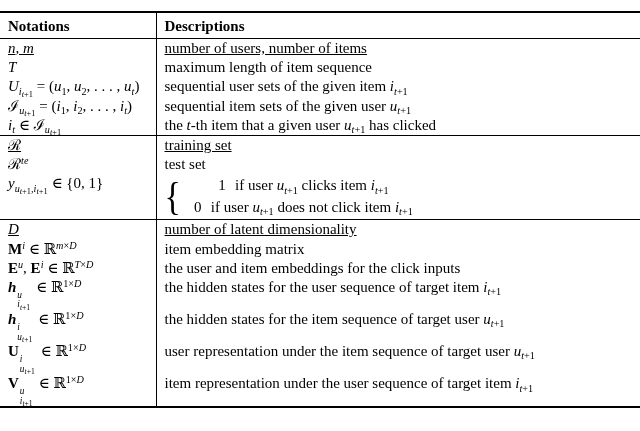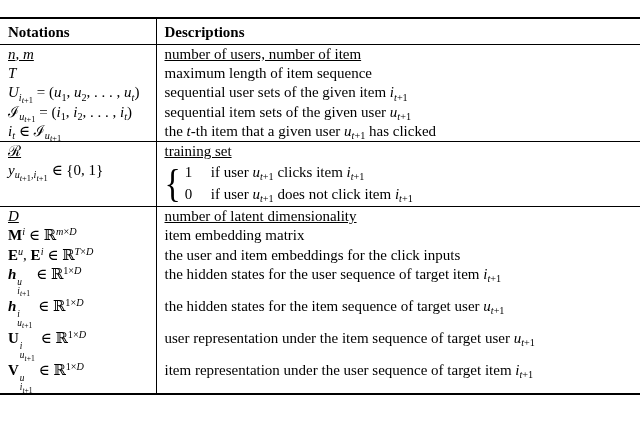--- a/index.html
+++ b/index.html
@@ -1,21 +1,21 @@
 <!DOCTYPE html>
 <html><head>
 <meta charset="utf-8">
 <style>
   html,body{margin:0;padding:0;}
   body{
     width:640px;height:431px;background:#ffffff;color:#000;
     font-family:"Liberation Serif","DejaVu Serif",serif;
     overflow:hidden;
   }
-  .page{width:640px;height:431px;box-sizing:border-box;padding-top:17px;}
+  .page{width:640px;height:431px;box-sizing:border-box;padding-top:11px;}
   table{
     width:640px;border-collapse:collapse;table-layout:fixed;
     border-top:2.2px solid #000;border-bottom:2.2px solid #000;
   }
   col.c1{width:156px;}
   th,td{
     font-size:15px;text-align:left;vertical-align:top;
     padding:0 4px 0 8px;line-height:19.2px;
     overflow:hidden;white-space:nowrap;
   }
@@ -36,21 +36,21 @@
     font-size:62%;line-height:1.04;vertical-align:-0.62em;
     margin:0 2px 0 1px;
   }
   .ss .t,.ss .b{display:block;}
   
   .cases{display:inline-flex;align-items:center;padding:1px 0;}
   .brace{
     font-size:34px;line-height:38px;display:inline-block;
     transform:scaleY(1.18);margin-right:4px;font-weight:400;
   }
-  .clines{display:inline-flex;flex-direction:column;}
+  .clines{display:inline-flex;flex-direction:column;text-align:center;}
   .cline{line-height:21.5px;display:block;}
   .cnum{display:inline-block;width:26px;}
 </style>
 </head>
 <body>
 
 <div class="page">
   <table>
     <colgroup>
         <col class="c1">
@@ -59,21 +59,21 @@
     <thead>
       <tr>
         <th class="nhead">Notations</th>
         <th>Descriptions</th>
       </tr>
     </thead>
 
   <tbody class="grp">
         <tr class="first">
           <td class="ncell"><i>n</i>, <i>m</i></td>
-          <td class="dcell">number of users, number of item</td>
+          <td class="dcell">number of users, number of items</td>
         </tr>
         <tr>
           <td class="ncell"><i>T</i></td>
           <td class="dcell">maximum length of item sequence</td>
         </tr>
         <tr>
           <td class="ncell"><span class="cal">U</span><sub><i>i</i><sub><i>t</i>+1</sub></sub> = (<i>u</i><sub>1</sub>, <i>u</i><sub>2</sub>, . . . , <i>u</i><sub><i>t</i></sub>)</td>
           <td class="dcell">sequential user sets of the given item <i>i</i><sub><i>t</i>+1</sub></td>
         </tr>
         <tr>
@@ -82,20 +82,24 @@
         </tr>
         <tr>
           <td class="ncell"><i>i</i><sub><i>t</i></sub> ∈ <span class="cal2">ℐ</span><sub><i>u</i><sub><i>t</i>+1</sub></sub></td>
           <td class="dcell">the <i>t</i>-th item that a given user <i>u</i><sub><i>t</i>+1</sub> has clicked</td>
         </tr>
       </tbody>
       <tbody class="grp">
         <tr class="first">
           <td class="ncell"><span>ℛ</span></td>
           <td class="dcell">training set</td>
+        </tr>
+        <tr>
+          <td class="ncell"><span>ℛ</span><sup><i>te</i></sup></td>
+          <td class="dcell">test set</td>
         </tr>
         <tr>
           <td class="ncell"><i>y</i><sub><i>u</i><sub><i>t</i>+1</sub>,<i>i</i><sub><i>t</i>+1</sub></sub> ∈ {0, 1}</td>
           <td class="dcell"><span class="cases">
               <span class="brace">{</span>
               <span class="clines">
                 <span class="cline"><span class="cnum">1</span><span>if user <i>u</i><sub><i>t</i>+1</sub> clicks item <i>i</i><sub><i>t</i>+1</sub></span></span>
                 <span class="cline"><span class="cnum">0</span><span>if user <i>u</i><sub><i>t</i>+1</sub> does not click item <i>i</i><sub><i>t</i>+1</sub></span></span>
               </span>
             </span></td>

